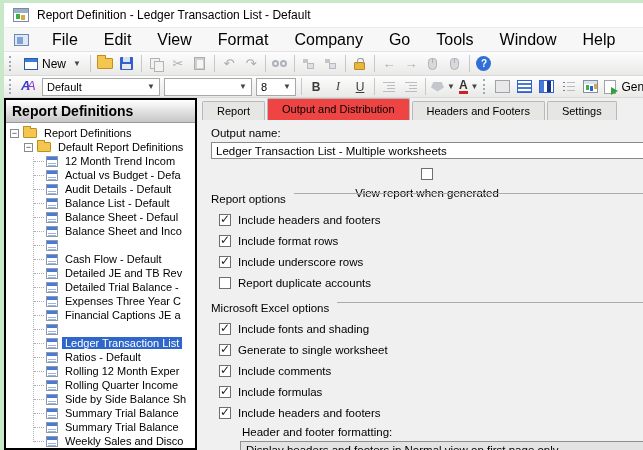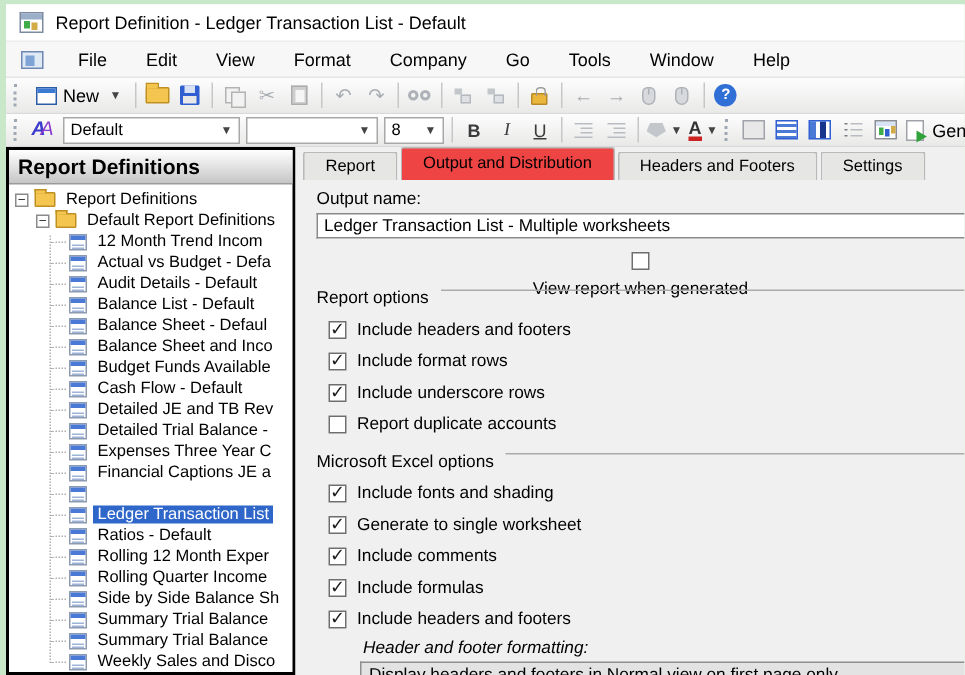--- a/index.html
+++ b/index.html
@@ -19,21 +19,21 @@
   .app-ic::before { content:""; position:absolute; left:0; top:0; right:0; height:4px; background:#9bb0c8; }
   .app-ic::after { content:""; position:absolute; left:2px; bottom:2px; width:4px; height:5px;
     background:#3fae49; box-shadow:5px 1px 0 #d2aa46; }
   .title { font-size:12px; }
 
   
   .menubar { height:24px; flex:none; display:flex; align-items:center;
     background:#f7f7f7; border-bottom:1px solid #e4e4e4; padding-left:10px; }
   .menu-ic { width:15px; height:12px; border:1px solid #6f87b3; background:#dfe9f6; position:relative; margin-right:10px; flex:none; }
   .menu-ic::before { content:""; position:absolute; left:2px; top:2px; width:6px; height:7px; background:#7fa3d4; }
-  .menu-item { padding:3px 13px; font-size:12px; cursor:default; }
+  .menu-item { padding:3px 13px; font-size:16px; cursor:default; }
 
   
   .toolbar { flex:none; display:flex; align-items:center;
     background:linear-gradient(#fdfdfd,#e9e9e8); border-bottom:1px solid #d9d9d9; padding:0 3px; }
   #toolbar1 { height:24px; } #toolbar2 { height:22px; }
   .grip { width:4px; height:15px; border-left:2px dotted #9fa9b6; margin:0 5px 0 2px; flex:none; }
   .tsep { width:1px; height:17px; background:#c7c7c7; margin:0 3px; flex:none; }
   .tbtn { height:20px; min-width:20px; display:flex; align-items:center; justify-content:center;
     margin:0 1px; font-size:13px; border:1px solid transparent; border-radius:2px; cursor:default; flex:none; }
   .glyph { font-size:13px; line-height:1; }
@@ -143,21 +143,21 @@
     border-right:none; padding:0 4px; font-size:11.5px; font-family:inherit; }
   .cb-row, .opt-row { display:flex; align-items:center; gap:7px; }
   .cb-row { margin-top:9px; height:16px;flex-direction:column; }
   .opt-row { height:21px; margin-left:8px; }
   .cb { width:12px; height:12px; background:#fff; border:1px solid #6e6e6e; position:relative; flex:none; }
   .checked .cb::after { content:"✓"; position:absolute; left:0; top:-3px; font-size:12px;
     font-weight:bold; color:#1a1a1a; }
   .group { margin-top:9px; }
   .group-title { display:flex; gap:8px; height:14px; margin-bottom:2px; }
   .group-title::after { content:""; flex:1; height:1px; background:#ababab; }
-  .sub-label { margin:3px 0 3px 31px;font-style:italic; }
+  .sub-label { margin:3px 0 3px 31px; }
   .combo-wide { margin-left:29px; height:17px; background:#e3e3e3; border:1px solid #8f8f8f;
     border-right:none; display:flex; align-items:center; padding-left:5px; width:calc(100% - 29px); white-space:nowrap; }
 </style>
 </head>
 <body>
 
 <div class="window">
 
   <div class="titlebar">
     <span class="app-ic"></span>
@@ -366,21 +366,20 @@
 
           <div class="tree-row lvl-2">
 
             <span class="ic-tree-report"></span>
             <span class="tree-label">Balance Sheet and Inco</span>
           </div>
 
           <div class="tree-row lvl-2">
 
             <span class="ic-tree-report"></span>
-            <span class="tree-label">Budget Funds Available</span>
           </div>
 
           <div class="tree-row lvl-2">
 
             <span class="ic-tree-report"></span>
             <span class="tree-label">Cash Flow - Default</span>
           </div>
 
           <div class="tree-row lvl-2">
 

